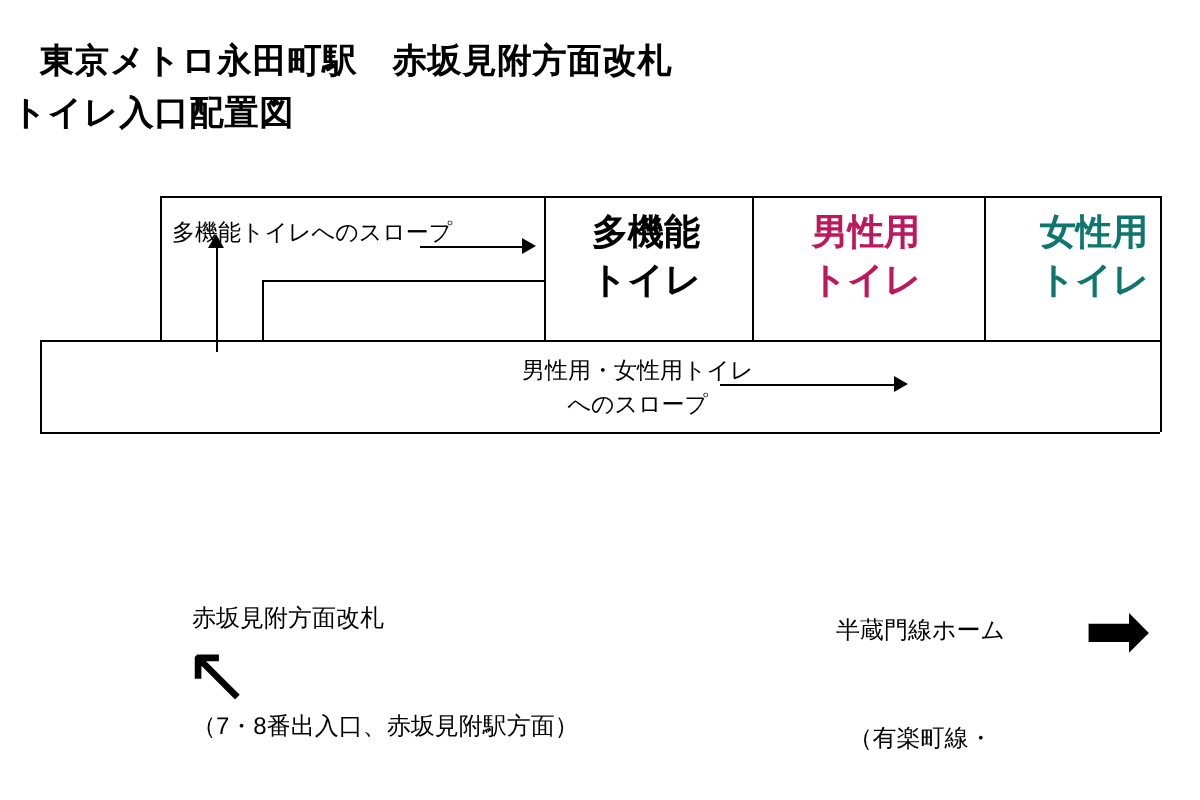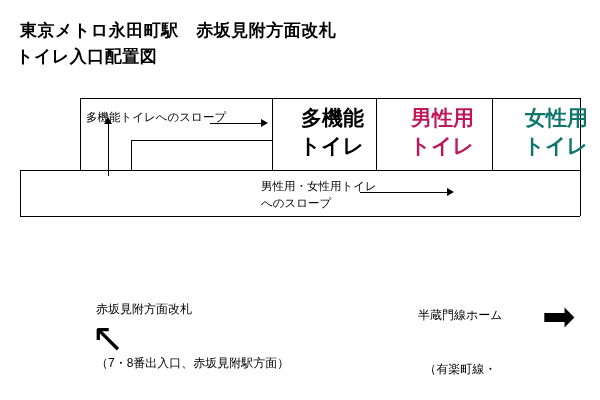--- a/index.html
+++ b/index.html
@@ -25,45 +25,46 @@
 
   
   .title-line {
     font-size: 17px;
     font-weight: bold;
     letter-spacing: 0.5px;
     white-space: nowrap;
     line-height: 1.25;
   }
   #title1 { left: 20px; top: 20px; }
-  #title2 { left: 16px; top: 46px; }
+  #title2 { left: 6px; top: 46px; }
 
   
   .ln {
     background: #000000;
   }
   .h1 { height: 1px; }
   .v1 { width: 1px; }
 
   
   .room-label {
-    font-size: 21px;
+    font-size: 18px;
     font-weight: bold;
     line-height: 1.35;
-    text-align: right;
+    text-align: center;
     white-space: nowrap;
   }
   .room-label.blue { color: #be185d; }
   .room-label.red  { color: #0f766e; }
 
   
   .annot {
     font-size: 11.5px;
     line-height: 1.45;
     white-space: nowrap;
+    text-align: center;
   }
 
   
   .caption {
     font-size: 12px;
     line-height: 1.5;
     white-space: pre;
   }
 
   

